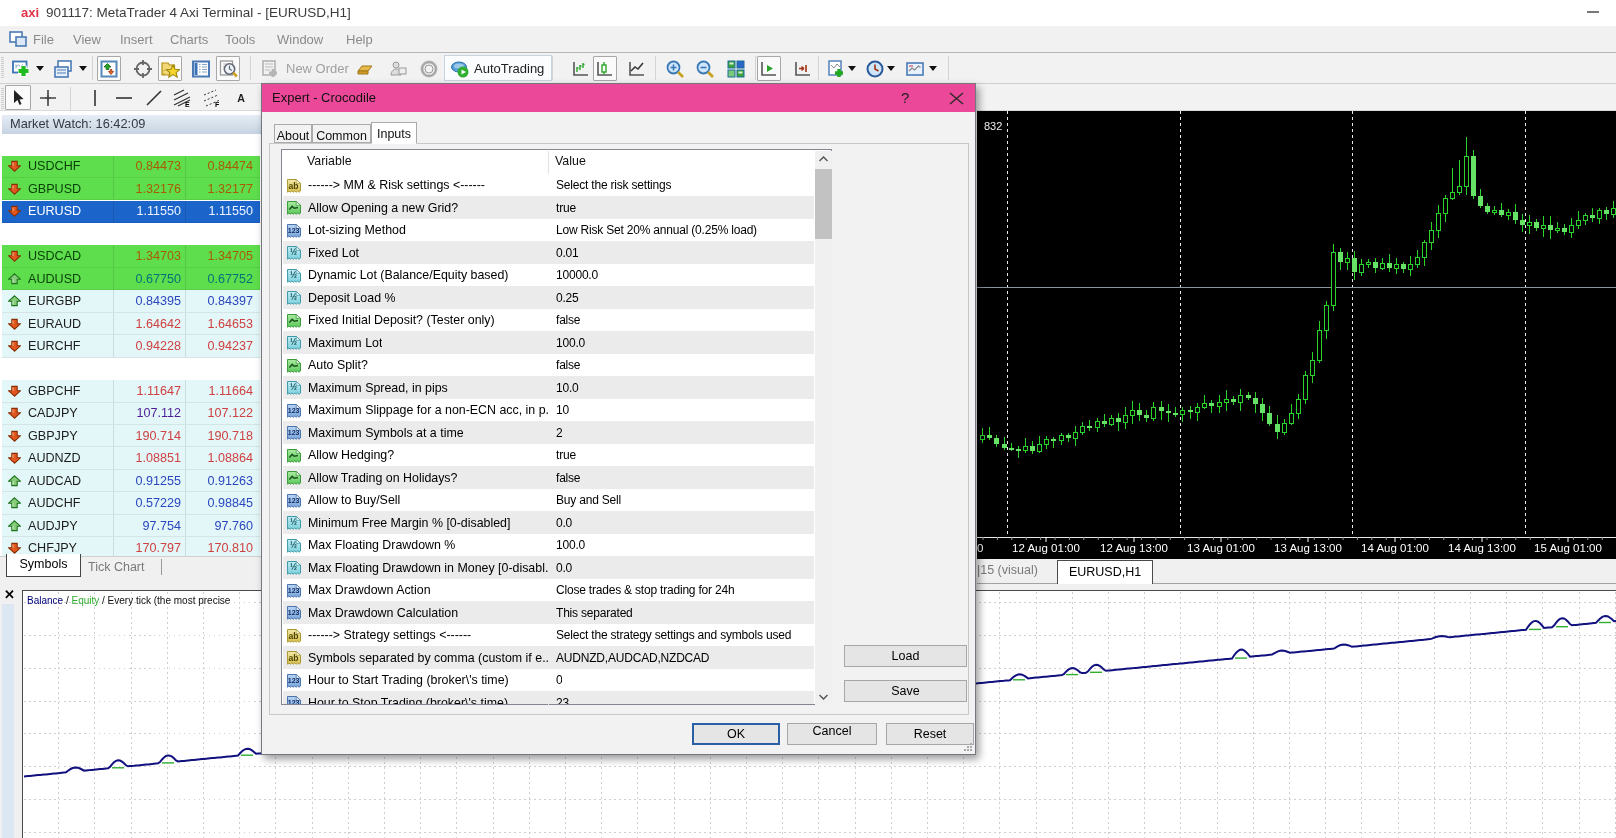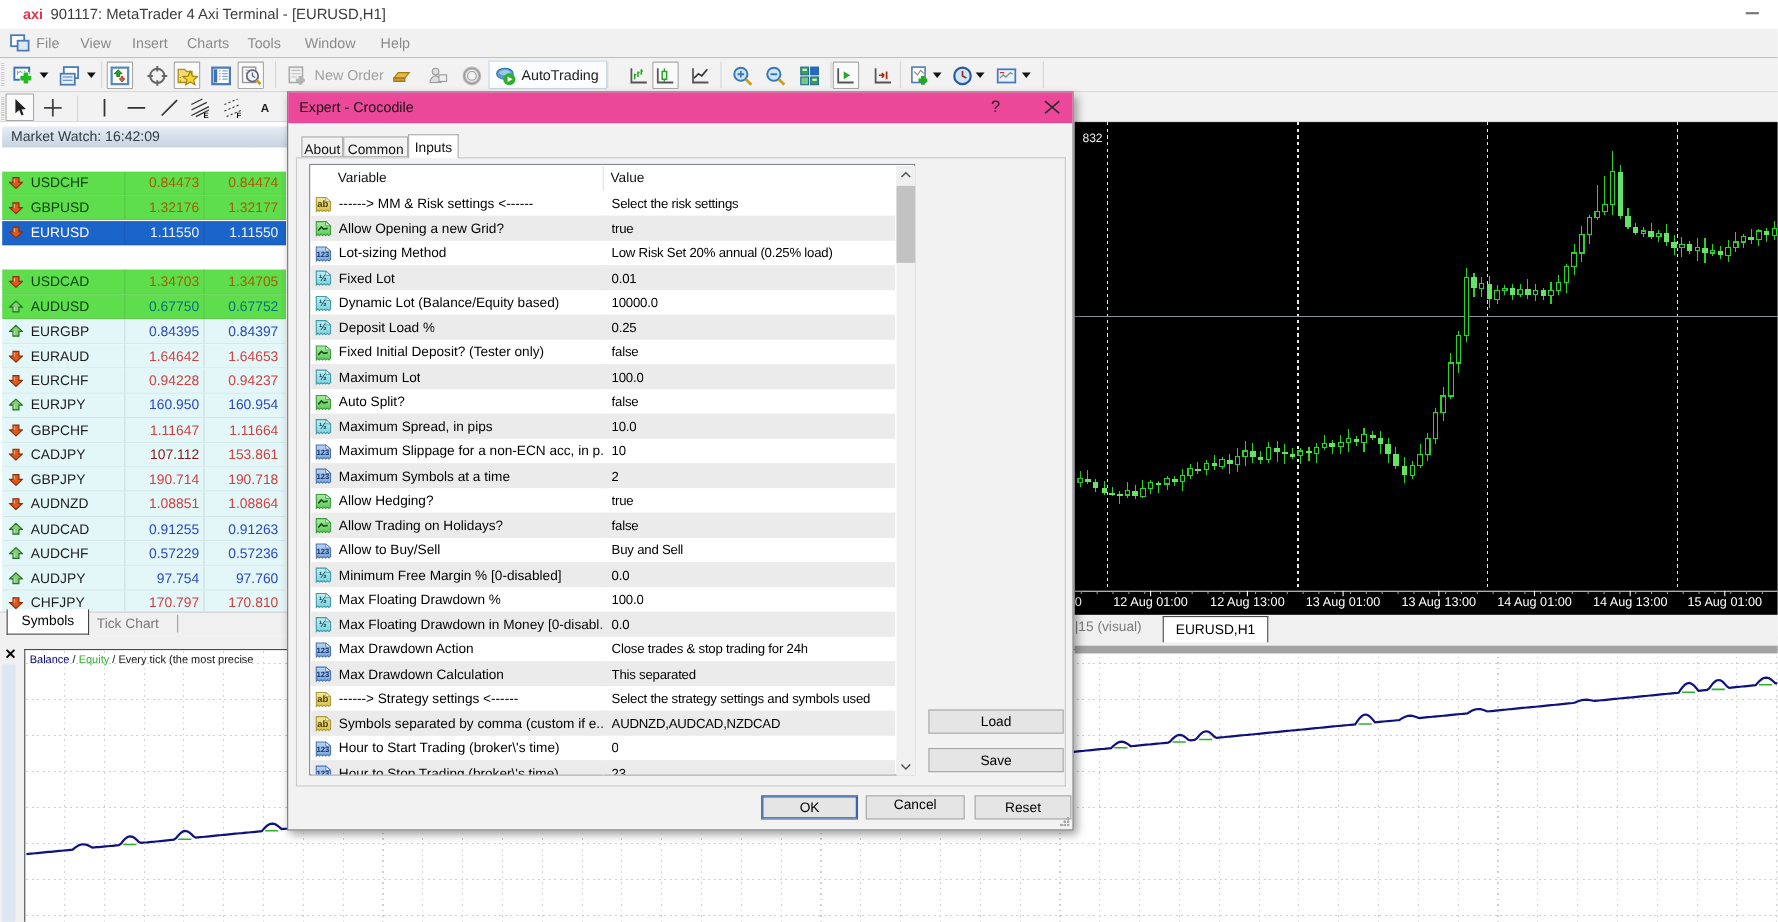--- a/index.html
+++ b/index.html
@@ -43,21 +43,21 @@
 #tclose{position:absolute;left:4px;top:9px;font-size:13px;color:#000;font-weight:600}
 #tstrip{position:absolute;left:2px;top:26px;width:12px;height:234px;background:#dde7f3}
 #tchart{position:absolute;left:22px;top:590px;width:1594px;height:248px;background:#fff;border-top:1.5px solid #4a4a4a;border-left:1.5px solid #4a4a4a}
 #tlegend{position:absolute;left:27px;top:595px;font-size:10px;color:#111}
 #tlegend .b{color:#00007e} #tlegend .e{color:#2fae2f}
 
 #chart{position:absolute;left:977px;top:111px;width:639px;height:426px;background:#000}
 #p832{position:absolute;left:7px;top:9px;font-size:11px;color:#eee}
 #axis{position:absolute;left:977px;top:537px;width:639px;height:22px;background:#000}
 .axlabel{position:absolute;top:542px;width:110px;text-align:center;font-size:11.5px;color:#fff}
-#ctabs{position:absolute;left:977px;top:559px;width:639px;height:35px;background:#f0f0f0;border-bottom:7px solid #a3a3a3}
+#ctabs{position:absolute;left:977px;top:559px;width:639px;height:25px;background:#f0f0f0;border-bottom:1px solid #a3a3a3}
 #ctab1{position:absolute;left:0px;top:4px;font-size:12.5px;color:#7a7a7a}
 #ctab2{position:absolute;left:80px;top:1px;width:96px;height:24px;background:#fff;border:1.5px solid #4a4a4a;border-bottom:none;font-size:12.5px;text-align:center;padding-top:4px;color:#000}
 
 #dlg{position:absolute;left:261px;top:83px;width:715px;height:672px;background:#f2f2f2;border:1px solid #73787e;box-shadow:3px 4px 8px rgba(0,0,0,0.4)}
 #dtitle{position:absolute;left:0;top:0;width:100%;height:28px;background:#ec4899}
 #dtitle .t{position:absolute;left:10px;top:6px;font-size:13px;color:#111}
 #dtitle .q{position:absolute;left:639px;top:5px;font-size:15px;color:#222}
 #dtitle .x{position:absolute;left:687px;top:7px}
 .dtab{position:absolute;top:40px;height:19px;background:#f2f2f2;border:1px solid #aaa;font-size:12.5px;text-align:center;padding-top:4px;color:#111}
 #dtabs .active{background:#fff;border-bottom:1px solid #fff;top:38px;height:22px;z-index:3}
@@ -529,110 +529,97 @@
           <svg width="13" height="12" viewBox="0 0 13 12" style="vertical-align:-1px">
             <path d="M6.5,11.2 L0.7,5.8 H3.8 V1.4 H9.2 V5.8 H12.3 Z" fill="#e2571d" stroke="#8a3008" stroke-width="1.1"></path>
             <path d="M5,2.5 V6" stroke="#f6b38c" stroke-width="1"></path>
           </svg>
         </span>
         <span style="color:#1c1c1c">EURCHF</span>
       </div>
       <div class="mwc2" style="color:#cf4040">0.94228</div>
       <div class="mwc3" style="color:#cf4040">0.94237</div>
     </div>
-    <div class="mwrow" style="top:246.6px;background:#e3f7f8">
+    <div class="mwrow" style="top:269.1px;background:#e3f7f8">
+      <div class="mwc1">
+        <span class="mwar">
+          <svg width="13" height="12" viewBox="0 0 13 12" style="vertical-align:-1px">
+            <path d="M6.5,11.2 L0.7,5.8 H3.8 V1.4 H9.2 V5.8 H12.3 Z" fill="#e2571d" stroke="#8a3008" stroke-width="1.1"></path>
+            <path d="M5,2.5 V6" stroke="#f6b38c" stroke-width="1"></path>
+          </svg>
+        </span>
+        <span style="color:#1c1c1c">GBPCHF</span>
+      </div>
+      <div class="mwc2" style="color:#cf4040">1.11647</div>
+      <div class="mwc3" style="color:#cf4040">1.11664</div>
+    </div>
+    <div class="mwrow" style="top:291.6px;background:#e3f7f8">
+      <div class="mwc1">
+        <span class="mwar">
+          <svg width="13" height="12" viewBox="0 0 13 12" style="vertical-align:-1px">
+            <path d="M6.5,11.2 L0.7,5.8 H3.8 V1.4 H9.2 V5.8 H12.3 Z" fill="#e2571d" stroke="#8a3008" stroke-width="1.1"></path>
+            <path d="M5,2.5 V6" stroke="#f6b38c" stroke-width="1"></path>
+          </svg>
+        </span>
+        <span style="color:#1c1c1c">CADJPY</span>
+      </div>
+      <div class="mwc2" style="color:#4c1d95">107.112</div>
+      <div class="mwc3" style="color:#cf4040">107.122</div>
+    </div>
+    <div class="mwrow" style="top:314.0px;background:#e3f7f8">
+      <div class="mwc1">
+        <span class="mwar">
+          <svg width="13" height="12" viewBox="0 0 13 12" style="vertical-align:-1px">
+            <path d="M6.5,11.2 L0.7,5.8 H3.8 V1.4 H9.2 V5.8 H12.3 Z" fill="#e2571d" stroke="#8a3008" stroke-width="1.1"></path>
+            <path d="M5,2.5 V6" stroke="#f6b38c" stroke-width="1"></path>
+          </svg>
+        </span>
+        <span style="color:#1c1c1c">GBPJPY</span>
+      </div>
+      <div class="mwc2" style="color:#cf4040">190.714</div>
+      <div class="mwc3" style="color:#cf4040">190.718</div>
+    </div>
+    <div class="mwrow" style="top:336.4px;background:#e3f7f8">
+      <div class="mwc1">
+        <span class="mwar">
+          <svg width="13" height="12" viewBox="0 0 13 12" style="vertical-align:-1px">
+            <path d="M6.5,11.2 L0.7,5.8 H3.8 V1.4 H9.2 V5.8 H12.3 Z" fill="#e2571d" stroke="#8a3008" stroke-width="1.1"></path>
+            <path d="M5,2.5 V6" stroke="#f6b38c" stroke-width="1"></path>
+          </svg>
+        </span>
+        <span style="color:#1c1c1c">AUDNZD</span>
+      </div>
+      <div class="mwc2" style="color:#cf4040">1.08851</div>
+      <div class="mwc3" style="color:#cf4040">1.08864</div>
+    </div>
+    <div class="mwrow" style="top:358.9px;background:#e3f7f8">
       <div class="mwc1">
         <span class="mwar">
           <svg width="13" height="12" viewBox="0 0 13 12" style="vertical-align:-1px">
             <path d="M6.5,0.8 L12.3,6.2 H9.2 V10.6 H3.8 V6.2 H0.7 Z" fill="#86cc7a" stroke="#1e741e" stroke-width="1.1"></path>
             <path d="M5,6 V9.5" stroke="#cfeccc" stroke-width="1"></path>
           </svg>
         </span>
-        <span style="color:#1c1c1c">EURJPY</span>
-      </div>
-      <div class="mwc2" style="color:#2a46c0">160.950</div>
-      <div class="mwc3" style="color:#2a46c0">160.954</div>
-    </div>
-    <div class="mwrow" style="top:269.1px;background:#e3f7f8">
-      <div class="mwc1">
-        <span class="mwar">
-          <svg width="13" height="12" viewBox="0 0 13 12" style="vertical-align:-1px">
-            <path d="M6.5,11.2 L0.7,5.8 H3.8 V1.4 H9.2 V5.8 H12.3 Z" fill="#e2571d" stroke="#8a3008" stroke-width="1.1"></path>
-            <path d="M5,2.5 V6" stroke="#f6b38c" stroke-width="1"></path>
-          </svg>
-        </span>
-        <span style="color:#1c1c1c">GBPCHF</span>
-      </div>
-      <div class="mwc2" style="color:#cf4040">1.11647</div>
-      <div class="mwc3" style="color:#cf4040">1.11664</div>
-    </div>
-    <div class="mwrow" style="top:291.6px;background:#e3f7f8">
-      <div class="mwc1">
-        <span class="mwar">
-          <svg width="13" height="12" viewBox="0 0 13 12" style="vertical-align:-1px">
-            <path d="M6.5,11.2 L0.7,5.8 H3.8 V1.4 H9.2 V5.8 H12.3 Z" fill="#e2571d" stroke="#8a3008" stroke-width="1.1"></path>
-            <path d="M5,2.5 V6" stroke="#f6b38c" stroke-width="1"></path>
-          </svg>
-        </span>
-        <span style="color:#1c1c1c">CADJPY</span>
-      </div>
-      <div class="mwc2" style="color:#7f1d1d">107.112</div>
-      <div class="mwc3" style="color:#cf4040">153.861</div>
-    </div>
-    <div class="mwrow" style="top:314.0px;background:#e3f7f8">
-      <div class="mwc1">
-        <span class="mwar">
-          <svg width="13" height="12" viewBox="0 0 13 12" style="vertical-align:-1px">
-            <path d="M6.5,11.2 L0.7,5.8 H3.8 V1.4 H9.2 V5.8 H12.3 Z" fill="#e2571d" stroke="#8a3008" stroke-width="1.1"></path>
-            <path d="M5,2.5 V6" stroke="#f6b38c" stroke-width="1"></path>
-          </svg>
-        </span>
-        <span style="color:#1c1c1c">GBPJPY</span>
-      </div>
-      <div class="mwc2" style="color:#cf4040">190.714</div>
-      <div class="mwc3" style="color:#cf4040">190.718</div>
-    </div>
-    <div class="mwrow" style="top:336.4px;background:#e3f7f8">
-      <div class="mwc1">
-        <span class="mwar">
-          <svg width="13" height="12" viewBox="0 0 13 12" style="vertical-align:-1px">
-            <path d="M6.5,11.2 L0.7,5.8 H3.8 V1.4 H9.2 V5.8 H12.3 Z" fill="#e2571d" stroke="#8a3008" stroke-width="1.1"></path>
-            <path d="M5,2.5 V6" stroke="#f6b38c" stroke-width="1"></path>
-          </svg>
-        </span>
-        <span style="color:#1c1c1c">AUDNZD</span>
-      </div>
-      <div class="mwc2" style="color:#cf4040">1.08851</div>
-      <div class="mwc3" style="color:#cf4040">1.08864</div>
-    </div>
-    <div class="mwrow" style="top:358.9px;background:#e3f7f8">
+        <span style="color:#1c1c1c">AUDCAD</span>
+      </div>
+      <div class="mwc2" style="color:#2a46c0">0.91255</div>
+      <div class="mwc3" style="color:#2a46c0">0.91263</div>
+    </div>
+    <div class="mwrow" style="top:381.4px;background:#e3f7f8">
       <div class="mwc1">
         <span class="mwar">
           <svg width="13" height="12" viewBox="0 0 13 12" style="vertical-align:-1px">
             <path d="M6.5,0.8 L12.3,6.2 H9.2 V10.6 H3.8 V6.2 H0.7 Z" fill="#86cc7a" stroke="#1e741e" stroke-width="1.1"></path>
             <path d="M5,6 V9.5" stroke="#cfeccc" stroke-width="1"></path>
           </svg>
         </span>
-        <span style="color:#1c1c1c">AUDCAD</span>
-      </div>
-      <div class="mwc2" style="color:#2a46c0">0.91255</div>
-      <div class="mwc3" style="color:#2a46c0">0.91263</div>
-    </div>
-    <div class="mwrow" style="top:381.4px;background:#e3f7f8">
-      <div class="mwc1">
-        <span class="mwar">
-          <svg width="13" height="12" viewBox="0 0 13 12" style="vertical-align:-1px">
-            <path d="M6.5,0.8 L12.3,6.2 H9.2 V10.6 H3.8 V6.2 H0.7 Z" fill="#86cc7a" stroke="#1e741e" stroke-width="1.1"></path>
-            <path d="M5,6 V9.5" stroke="#cfeccc" stroke-width="1"></path>
-          </svg>
-        </span>
         <span style="color:#1c1c1c">AUDCHF</span>
       </div>
       <div class="mwc2" style="color:#2a46c0">0.57229</div>
-      <div class="mwc3" style="color:#2a46c0">0.57236</div>
+      <div class="mwc3" style="color:#2a46c0">0.98845</div>
     </div>
     <div class="mwrow" style="top:403.8px;background:#e3f7f8">
       <div class="mwc1">
         <span class="mwar">
           <svg width="13" height="12" viewBox="0 0 13 12" style="vertical-align:-1px">
             <path d="M6.5,0.8 L12.3,6.2 H9.2 V10.6 H3.8 V6.2 H0.7 Z" fill="#86cc7a" stroke="#1e741e" stroke-width="1.1"></path>
             <path d="M5,6 V9.5" stroke="#cfeccc" stroke-width="1"></path>
           </svg>
         </span>
         <span style="color:#1c1c1c">AUDJPY</span>

